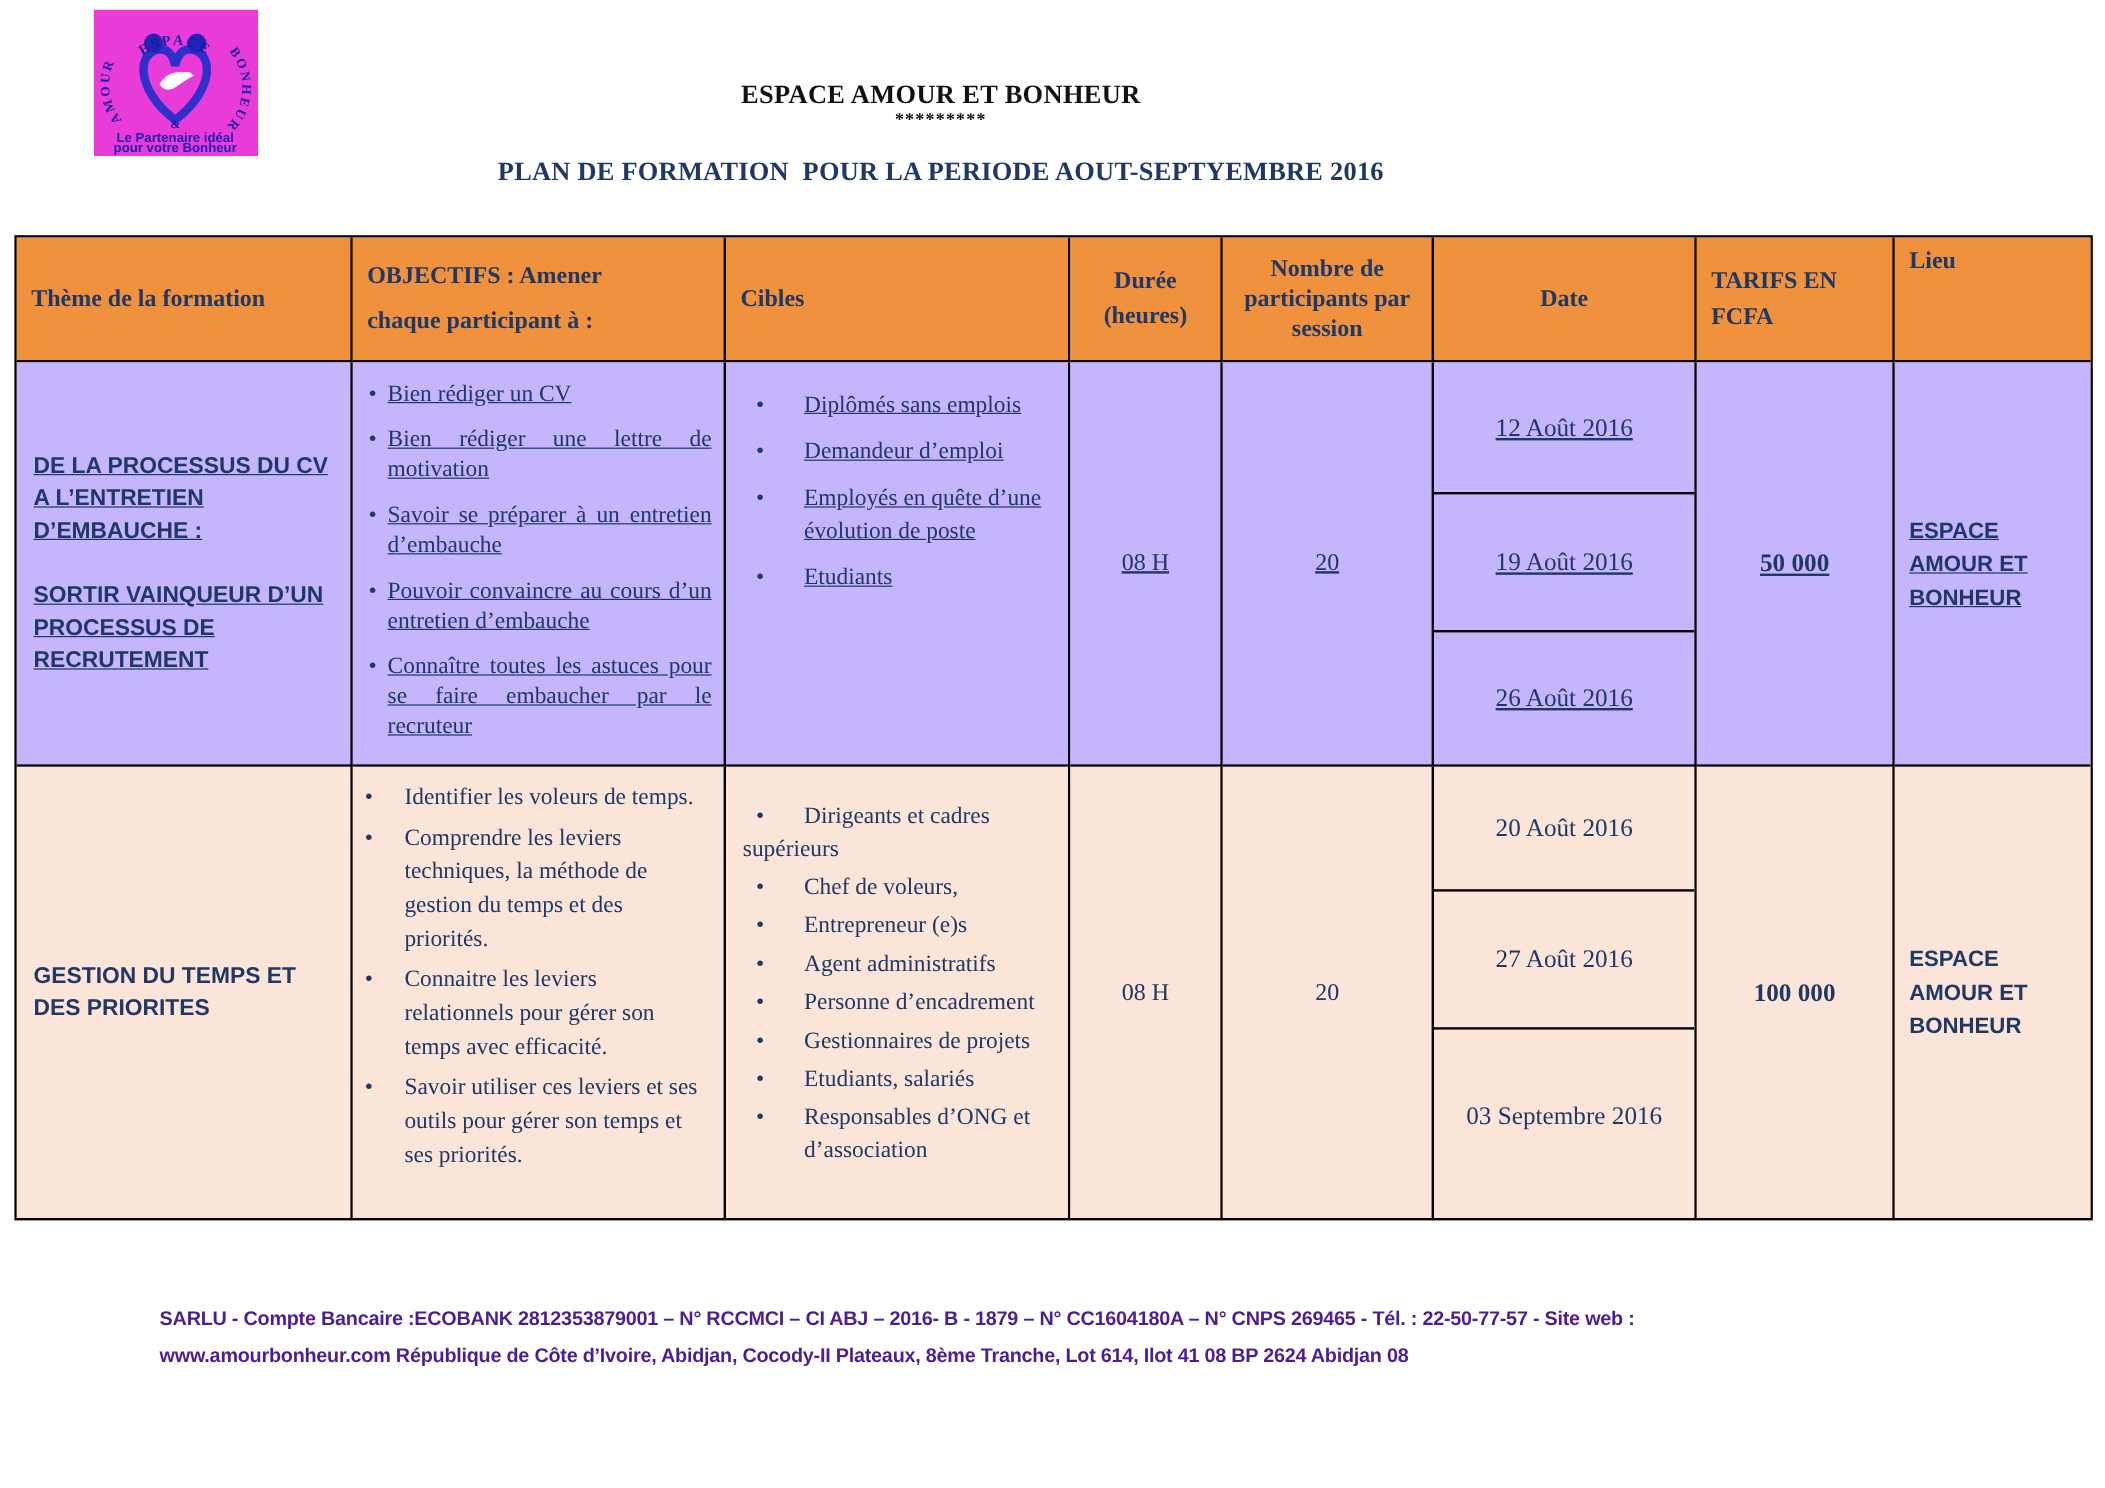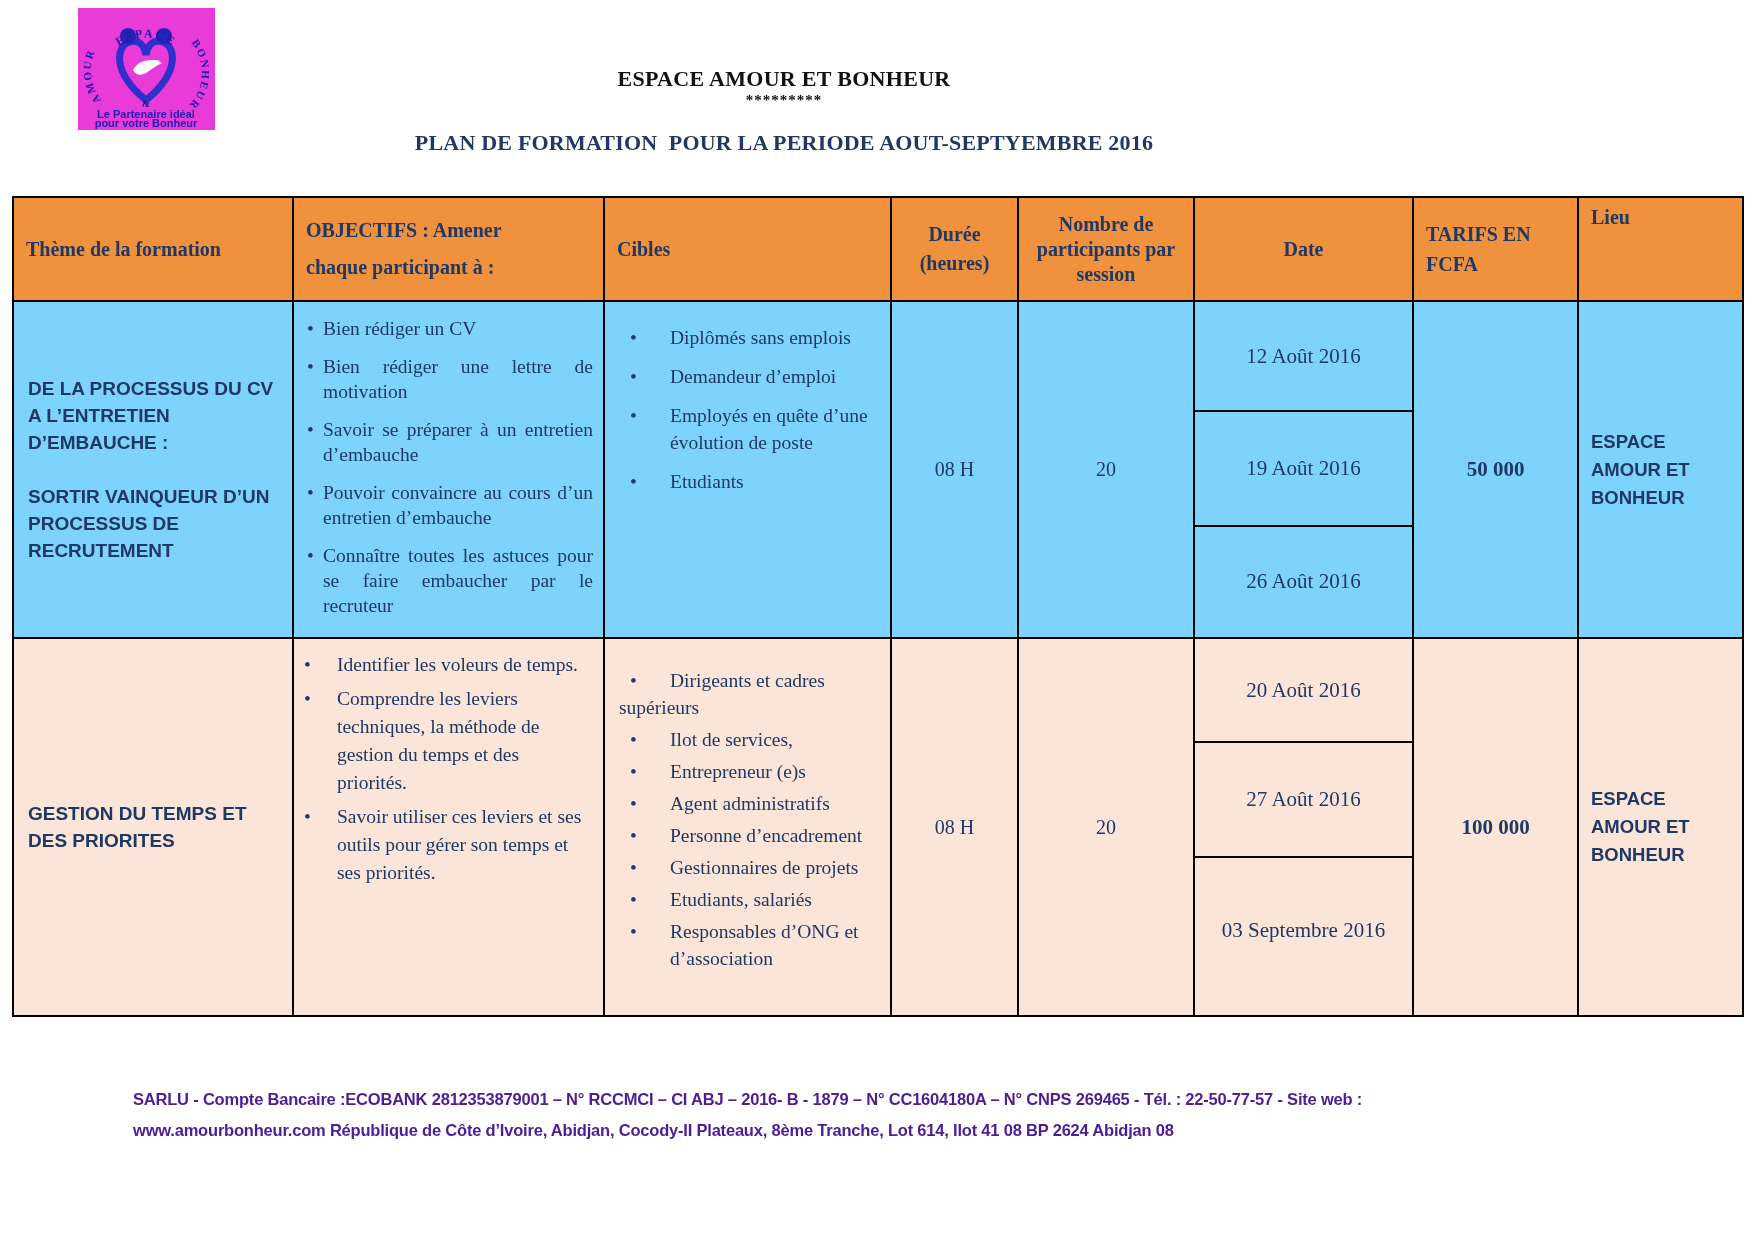--- a/index.html
+++ b/index.html
@@ -31,21 +31,21 @@
       display:flex;flex-direction:column;justify-content:center;}
   .th.left{padding-left:12px;padding-right:8px;}
   .th.center{text-align:center;padding:0 4px;}
   .th-objectifs{line-height:37px;}
   .th-duree{line-height:29px;}
   .th-participants{line-height:25px;}
   .th-tarifs{line-height:30px;}
   .th-lieu{justify-content:flex-start;padding-top:8px;}
 
   
-  .blue{background:#7dd3fc;}
+  .blue{background:#c4b5fd;text-decoration:underline;}
   .peach{background:#FBE5D8;}
 
   .cell-theme{font-family:"Liberation Sans",sans-serif;font-weight:bold;font-size:19px;line-height:27px;
     display:flex;flex-direction:column;justify-content:center;padding:0 14px 0 14px;}
   .theme-l2{margin-top:27px;}
   .theme-l2:empty{display:none;}
 
   .cell-list{font-size:19.5px;line-height:25px;padding:14px 10px 6px 12px;}
   .obj1-item{position:relative;padding-left:17px;text-align:justify;margin-bottom:13px;}
   .obj1-item::before{content:"\2022";position:absolute;left:1px;}
@@ -191,26 +191,27 @@
   </div>
 
   <div class="cell peach cell-theme last-row">
     <div class="theme-l1">GESTION DU TEMPS ET DES PRIORITES</div>
 
   </div>
 
   <div class="cell peach cell-list2 last-row">
     <div class="obj2-item">Identifier les voleurs de temps.</div>
     <div class="obj2-item">Comprendre les leviers techniques, la méthode de gestion du temps et des priorités.</div>
+    <div class="obj2-item">Connaitre les leviers relationnels pour gérer son temps avec efficacité.</div>
     <div class="obj2-item">Savoir utiliser ces leviers et ses outils pour gérer son temps et ses priorités.</div>
   </div>
 
   <div class="cell peach cell-cibles cib2 last-row">
     <div class="cib-item flush">Dirigeants et cadres supérieurs</div>
-    <div class="cib-item">Ilot de services,</div>
+    <div class="cib-item">Chef de voleurs,</div>
     <div class="cib-item">Entrepreneur (e)s</div>
     <div class="cib-item">Agent administratifs</div>
     <div class="cib-item">Personne d’encadrement</div>
     <div class="cib-item">Gestionnaires de projets</div>
     <div class="cib-item">Etudiants, salariés</div>
     <div class="cib-item">Responsables d’ONG et d’association</div>
   </div>
 
   <div class="cell peach cell-mid last-row">
     <span>08 H</span>

